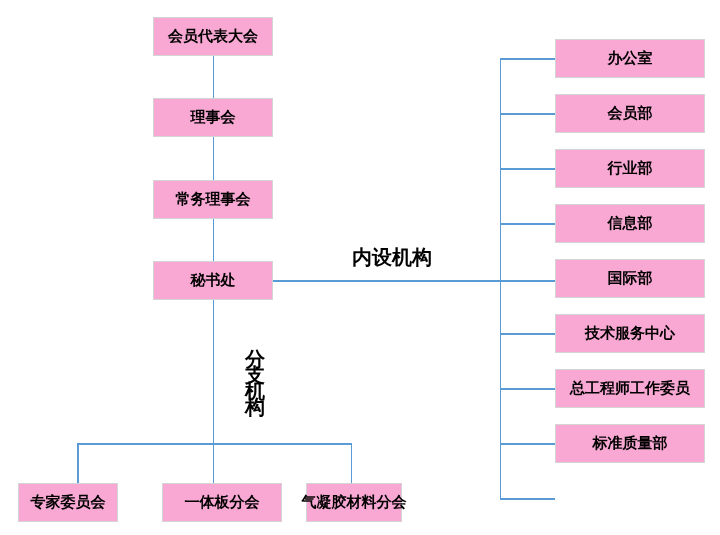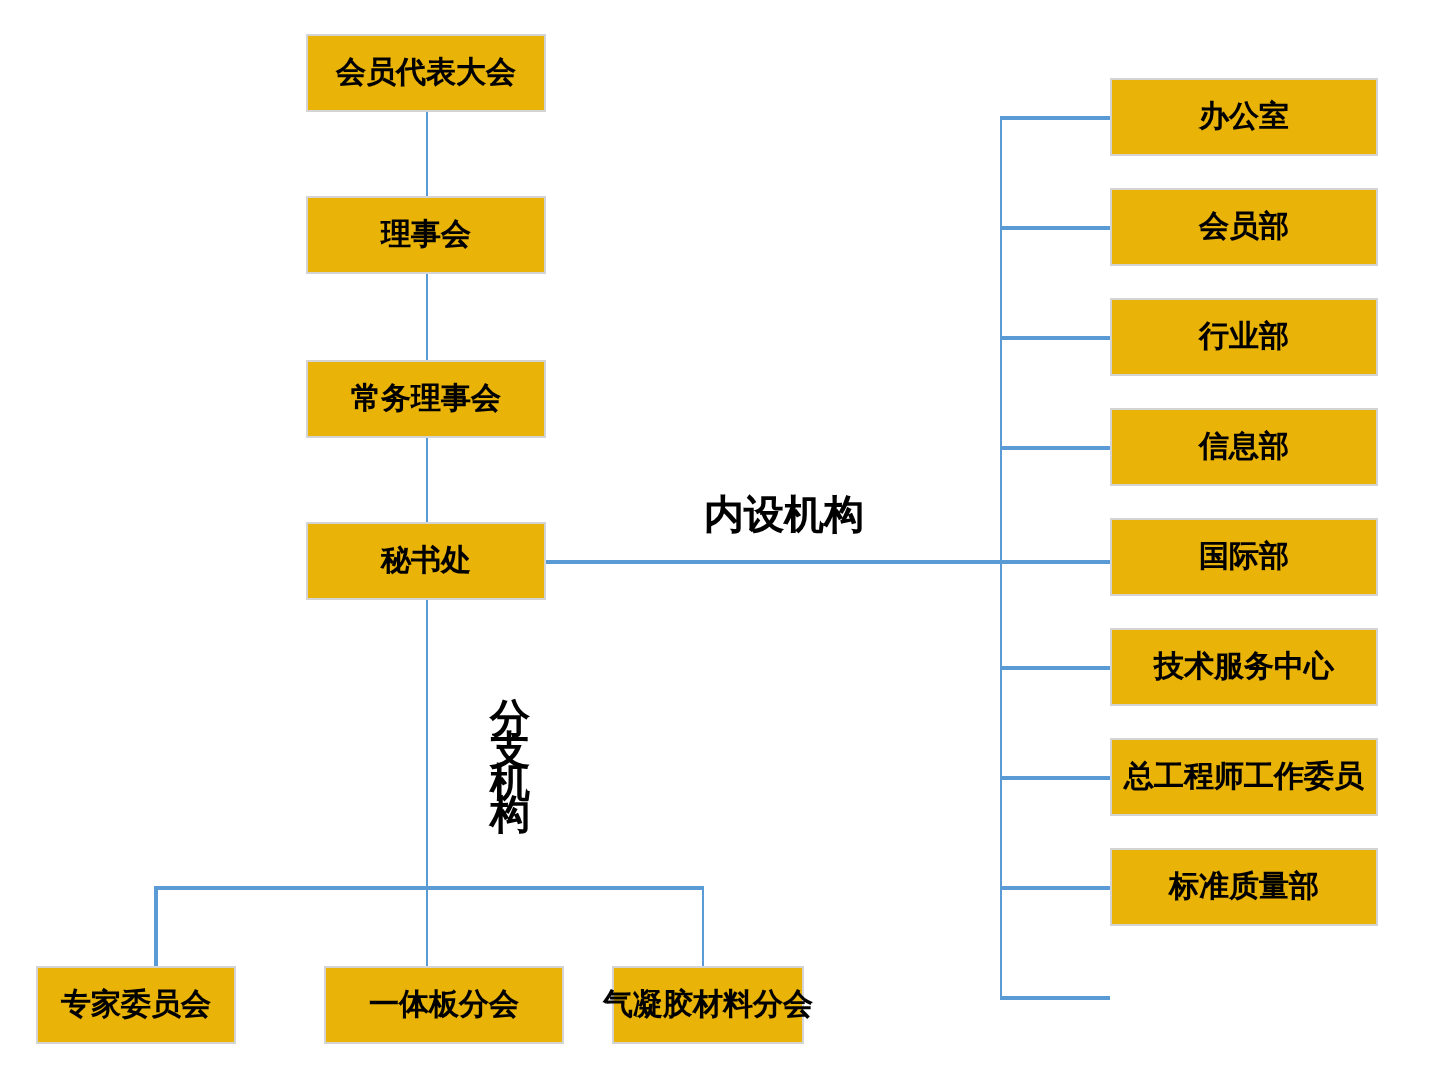--- a/index.html
+++ b/index.html
@@ -11,33 +11,33 @@
   .canvas {
     position: relative;
     width: 720px;
     height: 535px;
     background: #ffffff;
     overflow: hidden;
   }
   .box {
     position: absolute;
     box-sizing: border-box;
-    background: #eab308;
+    background: #f9a8d4;
     border: 1px solid #d4d4d4;
     display: flex;
     align-items: center;
     justify-content: center;
     font-size: 15px;
     font-weight: bold;
     color: #000000;
     white-space: nowrap;
     height: 39px;
   }
   .lbox  { left: 153px; width: 120px; }
-  .rbox  { left: 555px; width: 134px; }
+  .rbox  { left: 555px; width: 150px; }
   .line {
     position: absolute;
     background: #5b9bd5;
   }
   .vline { width: 1.5px; }
   .hline { height: 1.5px; }
   .float-label {
     position: absolute;
     font-size: 20px;
     font-weight: bold;

